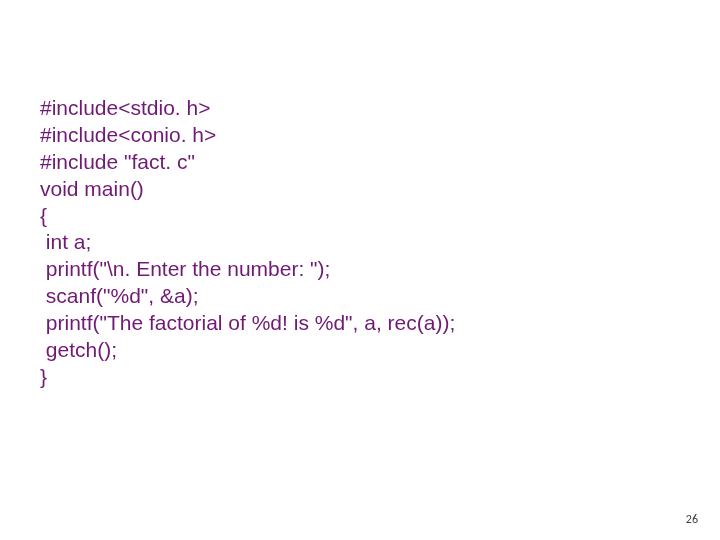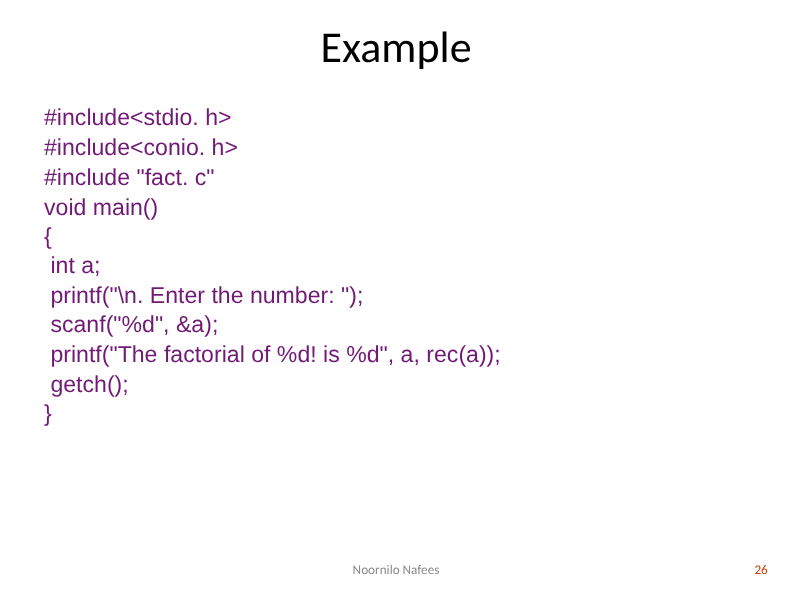--- a/index.html
+++ b/index.html
@@ -46,39 +46,37 @@
     width: 720px;
     text-align: center;
     font-size: 12px;
     color: #8c8c8c;
   }
   .footer-page {
     position: absolute;
     bottom: 14px;
     right: 22px;
     font-size: 12px;
-    color: #c2410c;
+    color: #404040;
   }
 </style>
 </head>
 <body>
 
 <div class="slide">
 
-  <div class="title">Example</div>
 
   <div class="code-block"><span>#include&lt;stdio. h&gt;</span>
 <span>#include&lt;conio. h&gt;</span>
 <span>#include "fact. c"</span>
 <span>void main()</span>
 <span>{</span>
 <span> int a;</span>
 <span> printf("\n. Enter the number: ");</span>
 <span> scanf("%d", &amp;a);</span>
 <span> printf("The factorial of %d! is %d", a, rec(a));</span>
 <span> getch();</span>
 <span>}</span></div>
 
-  <div class="footer-author">Noornilo Nafees</div>
 
   <div class="footer-page">26</div>
 
 </div>
 
 </body></html>

